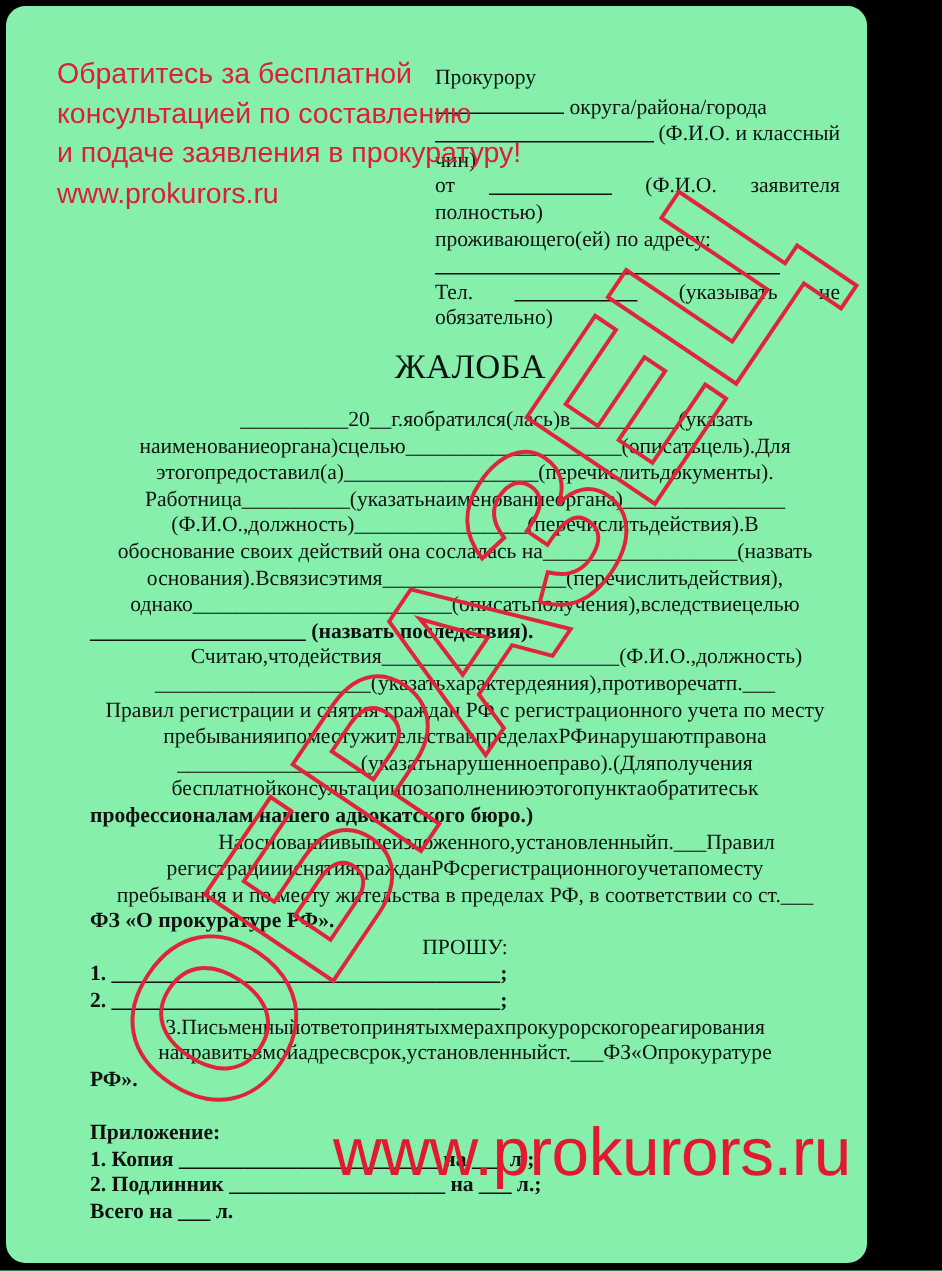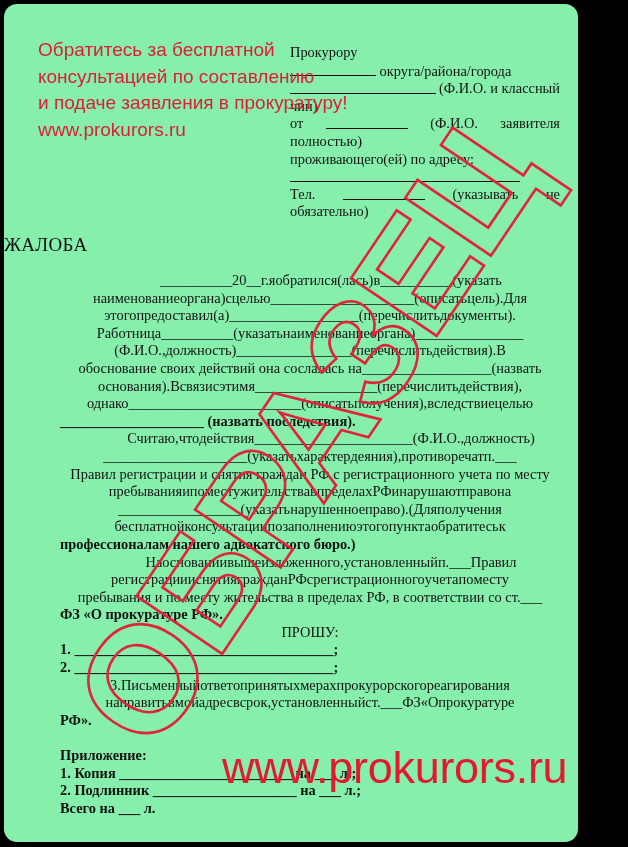--- a/index.html
+++ b/index.html
@@ -14,22 +14,22 @@
     position: absolute; left: 0; top: 0; width: 619px; height: 838px;
     font-family: "Liberation Serif", "DejaVu Serif", serif;
     font-size: 14.4px; color: #111; line-height: 17.6px;
   }
   .hdr {
     position: absolute; left: 286px; top: 40px; width: 270px;
   }
   .hdr .j { display: flex; justify-content: space-between; white-space: nowrap; }
   .blank { display: inline-block; border-bottom: 1px solid #111; height: 13px; vertical-align: baseline; }
   .title {
-    position: absolute; left: 0; width: 619px; top: 232px; 
-    font-size: 19px; letter-spacing: 0.3px;
+    position: absolute; left: 0; width: 619px; top: 232px; text-align: center;
+    font-size: 23px; letter-spacing: 0.3px;
   }
   .body {
     position: absolute; left: 56px; top: 268px; width: 500px;
   }
   .row { display: flex; justify-content: center; white-space: nowrap; height: 17.6px; }
   .row.left { justify-content: flex-start; gap: 4px; font-weight: bold; }
   .row.center { }
   .ind { padding-left: 42px; }
   .gap { height: 17.6px; }
   .promo {

